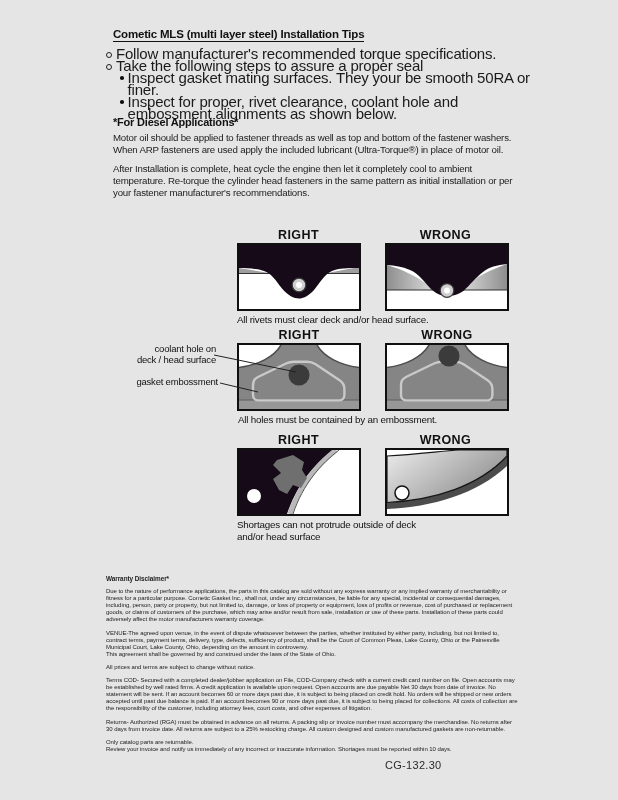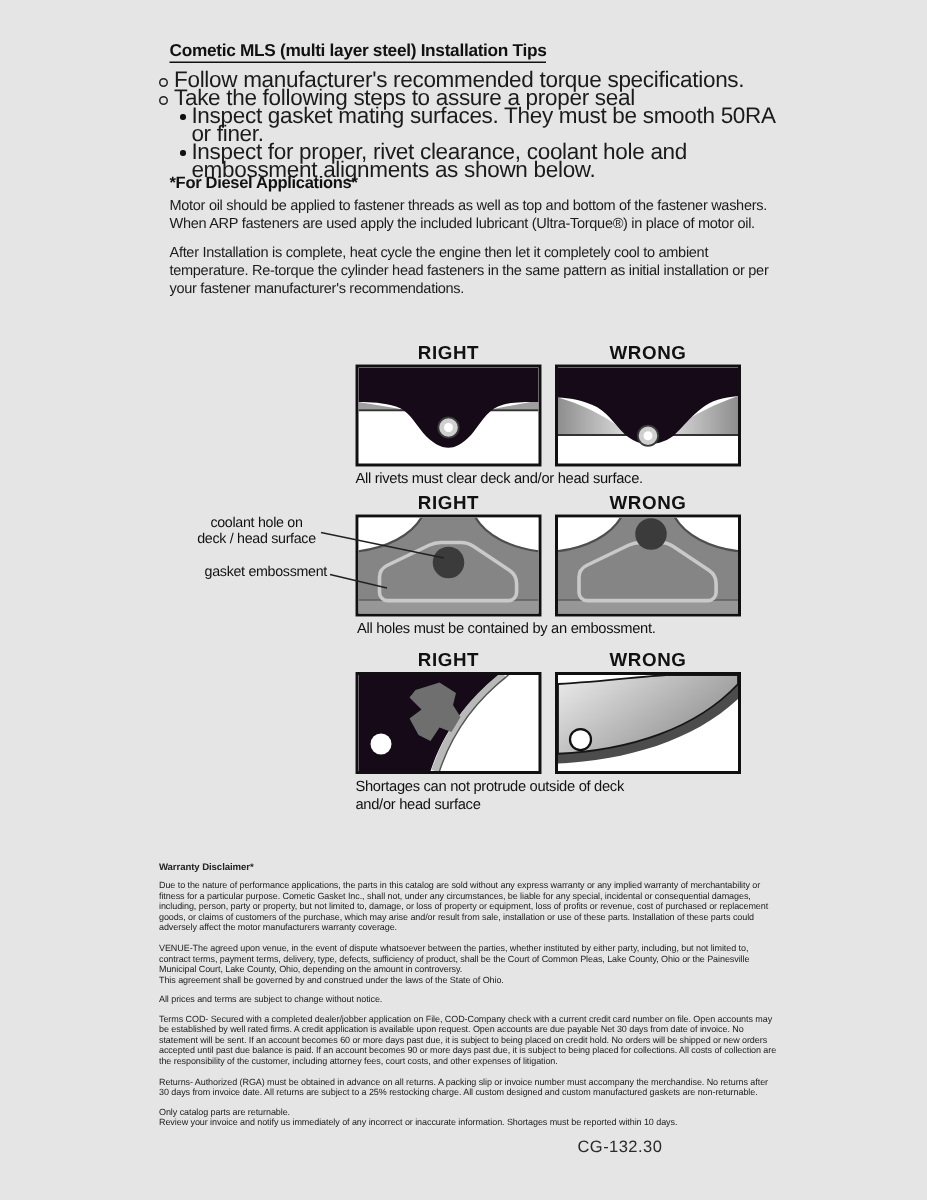--- a/index.html
+++ b/index.html
@@ -16,30 +16,30 @@
   .bullets{margin-top:6px;font-size:15px;letter-spacing:-0.2px;line-height:12px;}
   .b-row{display:flex;align-items:flex-start;}
   .b-row.sub{margin-left:14px;}
   .mk-circle{flex:0 0 auto;width:4px;height:4px;border:1px solid #222;border-radius:50%;margin:3.5px 4px 0 0;}
   .mk-dot{flex:0 0 auto;width:3.6px;height:3.6px;background:#111;border-radius:50%;margin:4px 4px 0 0;}
   .sec-diesel{position:absolute;left:113px;top:116px;width:414px;font-size:9.7px;letter-spacing:-0.2px;line-height:12px;}
   .diesel-h{font-size:11px;font-weight:bold;letter-spacing:-0.2px;color:#111;margin-bottom:4px;}
   .sec-diesel p{margin:0 0 7px 0;}
   
   .dgroup{position:absolute;left:237px;width:270px;}
-  .hdr-row,.panel-row{display:flex;gap:9px;}
+  .hdr-row,.panel-row{display:flex;gap:24px;}
   .rw-hdr{width:124px;text-align:center;font-size:12.5px;font-weight:bold;letter-spacing:0.4px;color:#111;height:15px;}
   .panel{width:124px;height:68px;background:#fff;border:2px solid #101010;box-sizing:border-box;}
   .panel svg{display:block;}
   .caption{margin-top:3px;font-size:9.8px;letter-spacing:-0.2px;line-height:11.5px;color:#111;}
   .prewrap{white-space:pre-line;}
   .dg2-wrap{position:absolute;left:100px;top:328px;width:430px;height:104px;}
   .dg2-inner{margin-left:137px;}
   .dg2-label{position:absolute;font-size:9.5px;letter-spacing:-0.2px;line-height:10.5px;color:#111;}
-  .lab-coolant{left:26px;top:16px;width:90px;text-align:center;}
+  .lab-coolant{left:26px;top:16px;width:90px;text-align:right;}
   .lab-gasket{left:16px;top:49px;width:102px;text-align:right;}
   .dg2-lines{position:absolute;left:0;top:0;pointer-events:none;}
   .caption2{margin-left:1px;}
   
   .sec-disc{position:absolute;left:106px;top:575px;width:414px;font-size:6px;letter-spacing:-0.05px;line-height:7.1px;color:#222;}
   .disc-h{font-weight:bold;font-size:6.4px;margin-bottom:6px;}
   .sec-disc p{margin:0 0 6px 0;}
   
   .page-code{position:absolute;left:385px;top:759px;font-size:11px;letter-spacing:0.3px;color:#2a2a2a;}
 </style>
@@ -54,21 +54,21 @@
       <div class="b-row">
         <span class="mk-circle"></span>
         <span>Follow manufacturer's recommended torque specifications.</span>
       </div>
       <div class="b-row">
         <span class="mk-circle"></span>
         <span>Take the following steps to assure a proper seal</span>
       </div>
       <div class="b-row sub">
         <span class="mk-dot"></span>
-        <span>Inspect gasket mating surfaces.  They must be smooth 50RA or finer.</span>
+        <span>Inspect gasket mating surfaces.  They your be smooth 50RA or finer.</span>
       </div>
       <div class="b-row sub">
         <span class="mk-dot"></span>
         <span>Inspect for proper, rivet clearance, coolant hole and embossment alignments as shown below.</span>
       </div>
     </div>
   </div>
 
   <div class="sec-diesel">
     <div class="diesel-h">*For Diesel Applications*</div>

